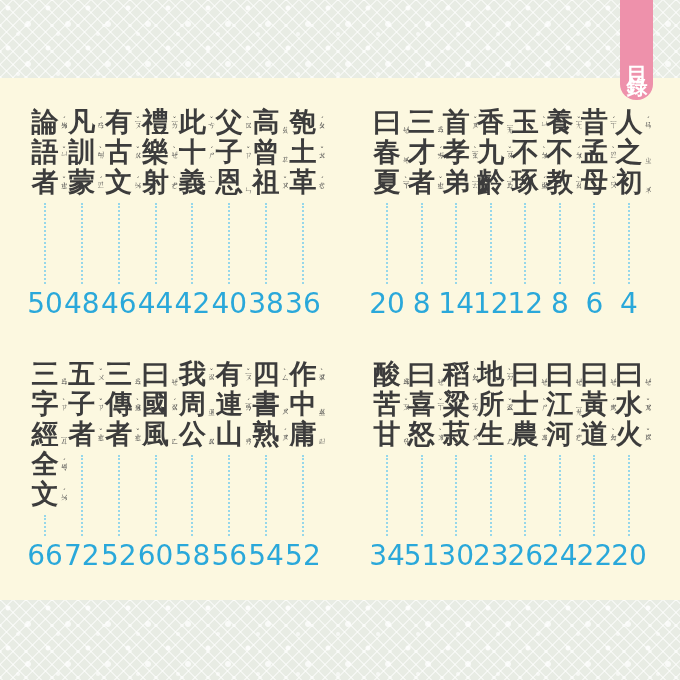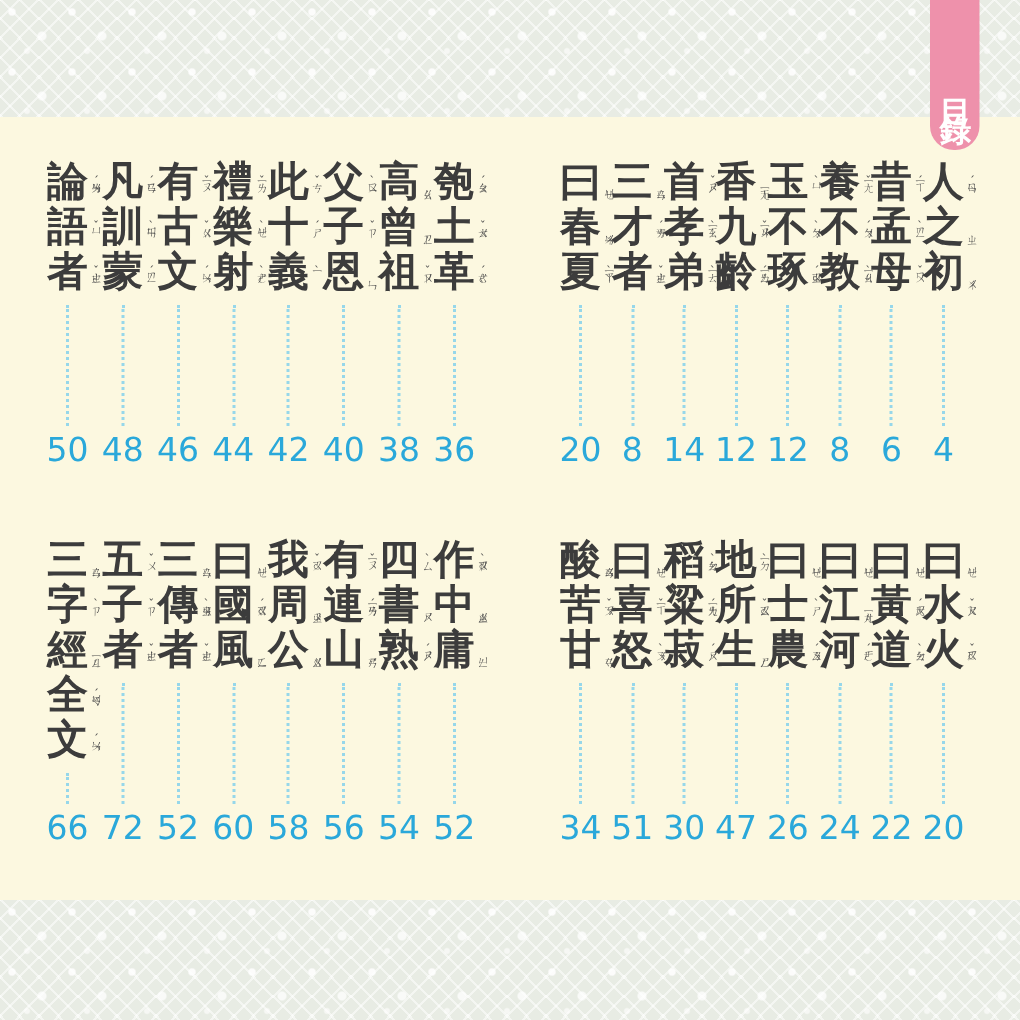--- a/index.html
+++ b/index.html
@@ -59,21 +59,21 @@
     position:absolute;left:28px;top:50%;transform:translateY(-50%);
     writing-mode:vertical-rl;text-orientation:upright;
     font-size:8px;line-height:1;color:var(--zhuyin);white-space:nowrap;
     letter-spacing:0px;
   }
   .leader{
     flex:1;width:0;border-left:2px dotted var(--leader);
     margin:7px 0 6px;
   }
   .pagenum{
-    font-size:22px;color:var(--number);line-height:1;height:22px;
+    font-size:28px;color:var(--number);line-height:1;height:22px;
   }
 </style>
 </head>
 <body>
 
 <div class="pattern top"></div>
 <div class="pattern bottom"></div>
 
 <div class="tab">
   <span class="tab-label">目錄</span>
@@ -471,21 +471,21 @@
         <div class="char-cell">
           <span class="char">所</span>
           <span class="zhuyin">ㄙㄨㄛˇ</span>
         </div>
         <div class="char-cell">
           <span class="char">生</span>
           <span class="zhuyin">ㄕㄥ</span>
         </div>
       </div>
     <div class="leader"></div>
-    <div class="pagenum">47</div>
+    <div class="pagenum">23</div>
   </div>
 
   <div class="entry">
     <div class="title">
         <div class="char-cell">
           <span class="char">稻</span>
           <span class="zhuyin">ㄉㄠˋ</span>
         </div>
         <div class="char-cell">
           <span class="char">粱</span>

